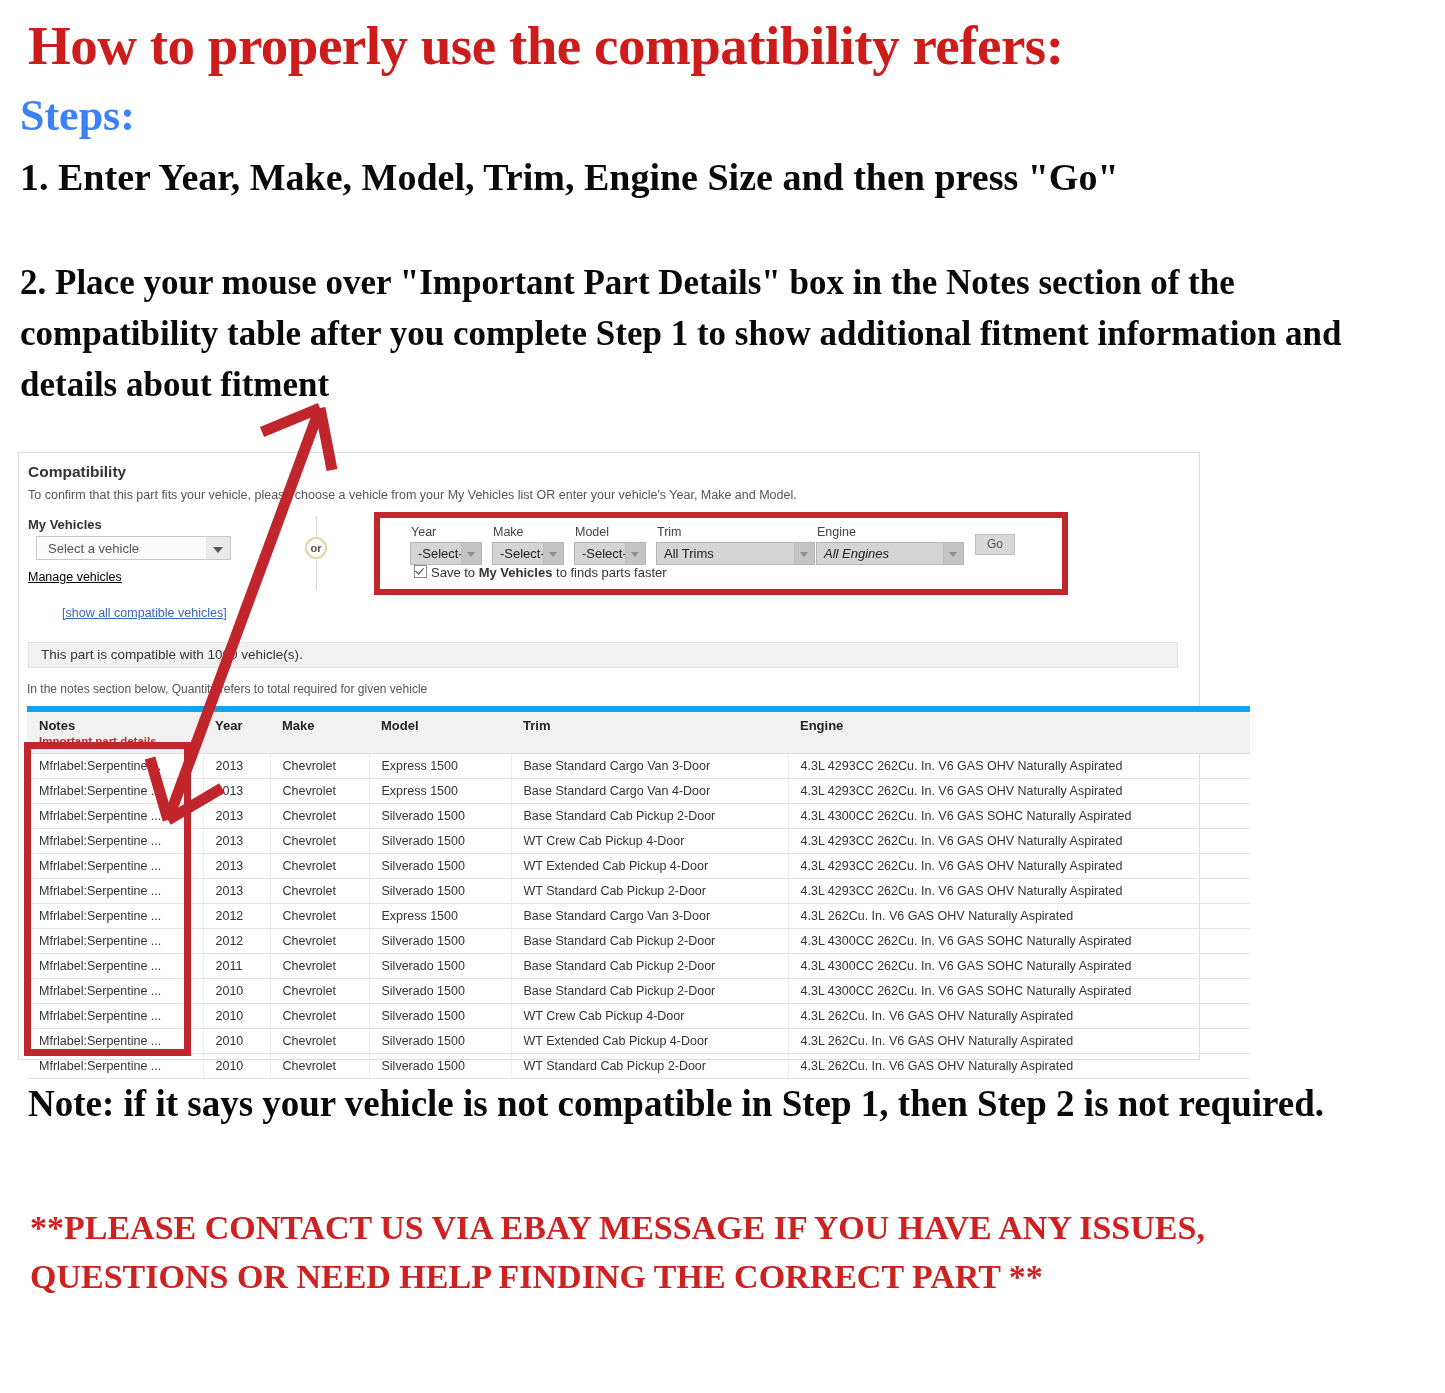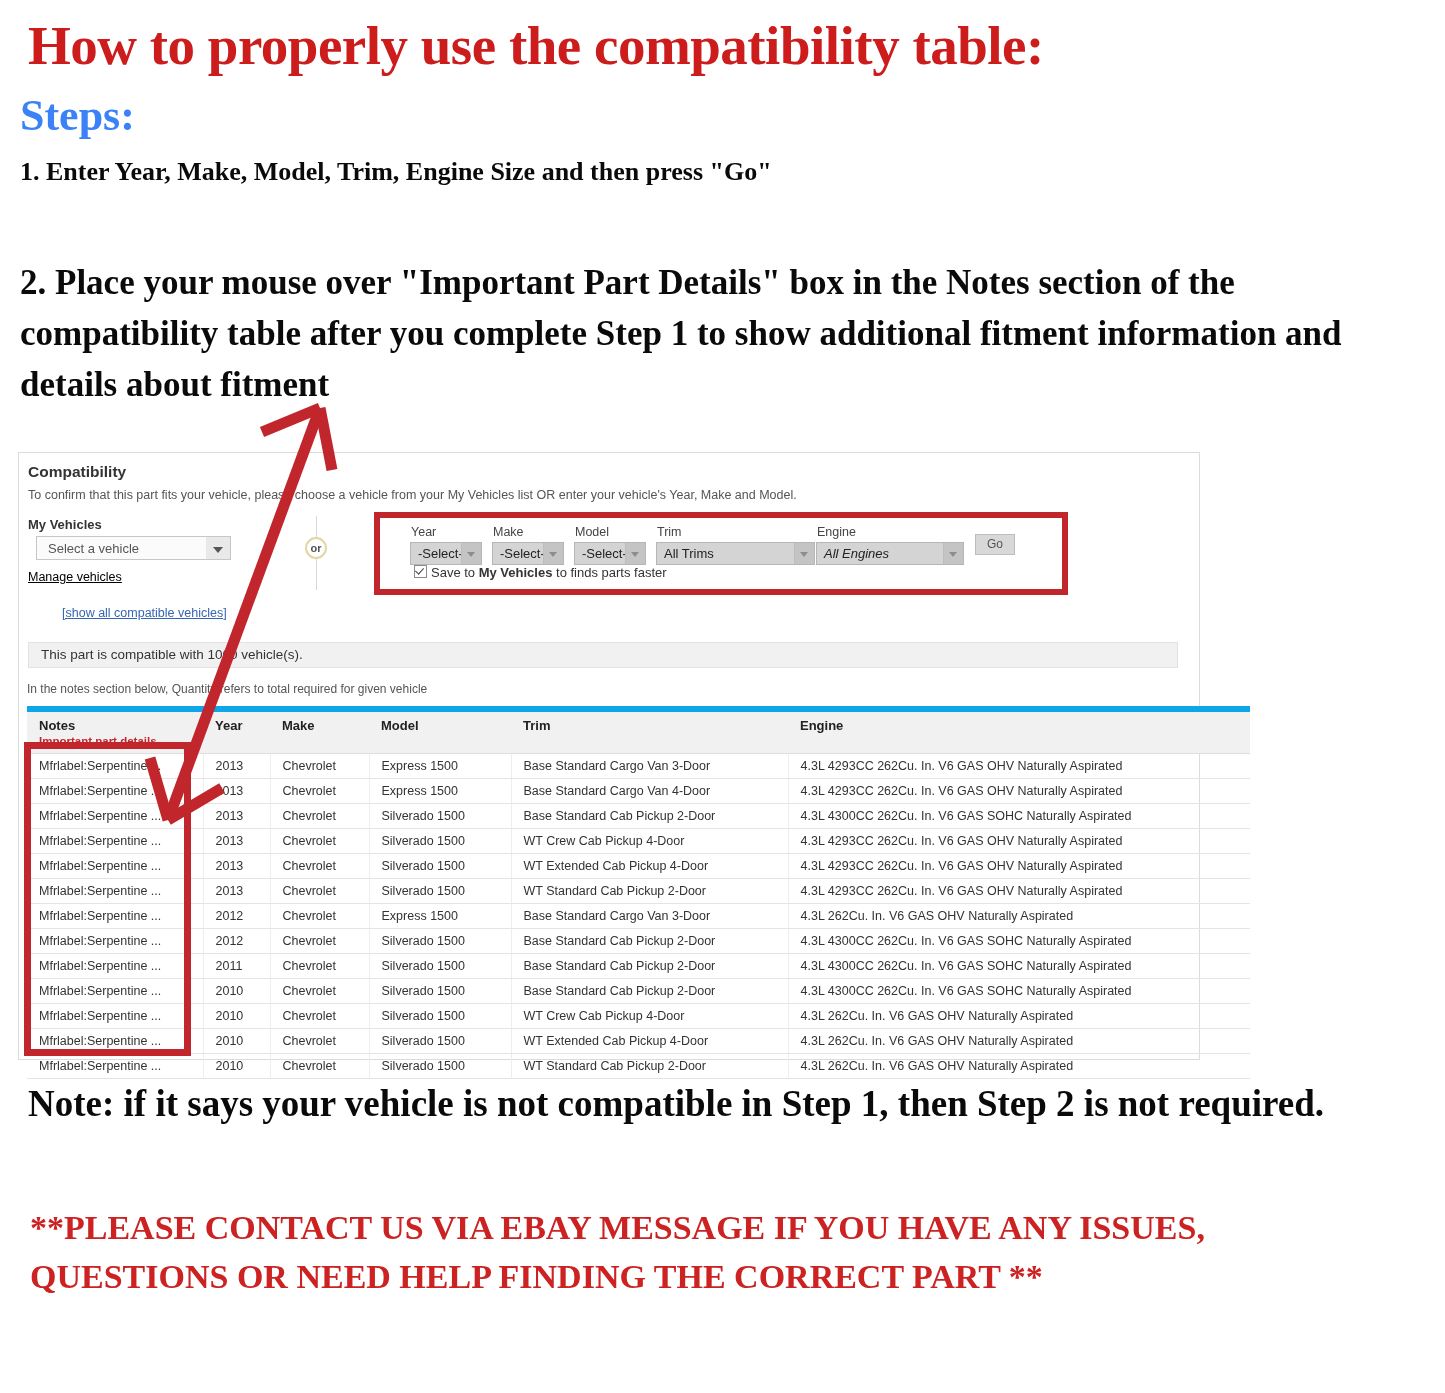--- a/index.html
+++ b/index.html
@@ -36,21 +36,21 @@
     font-size: 44px;
     left: 20px;
     top: 94px;
     line-height: 1.0;
   }
   .step1 {
     position: absolute;
     font-family: "Liberation Serif", serif;
     font-weight: bold;
     color: #0a0a0a;
-    font-size: 26px;
+    font-size: 38px;
     left: 20px;
     top: 158px;
     line-height: 1.05;
     white-space: nowrap;
   }
   .step2 {
     position: absolute;
     font-family: "Liberation Serif", serif;
     font-weight: bold;
     color: #0a0a0a;
@@ -396,21 +396,21 @@
     left: 0;
     top: 380px;
     width: 420px;
     height: 470px;
     pointer-events: none;
   }
 </style>
 </head>
 <body>
 
-<div class="headline">How to properly use the compatibility table:</div>
+<div class="headline">How to properly use the compatibility refers:</div>
 <div class="steps-word">Steps:</div>
 <div class="step1">1. Enter Year, Make, Model, Trim, Engine Size and then press "Go"</div>
 <div class="step2">2. Place your mouse over "Important Part Details" box in the Notes section of the compatibility table after you complete Step 1 to show additional fitment information and details about fitment</div>
 
 <div class="compat-panel"></div>
 
 <div class="compat-title">Compatibility</div>
 <div class="compat-sub">To confirm that this part fits your vehicle, please choose a vehicle from your My Vehicles list OR enter your vehicle's Year, Make and Model.</div>
 
 <div class="myvehicles-label">My Vehicles</div>

